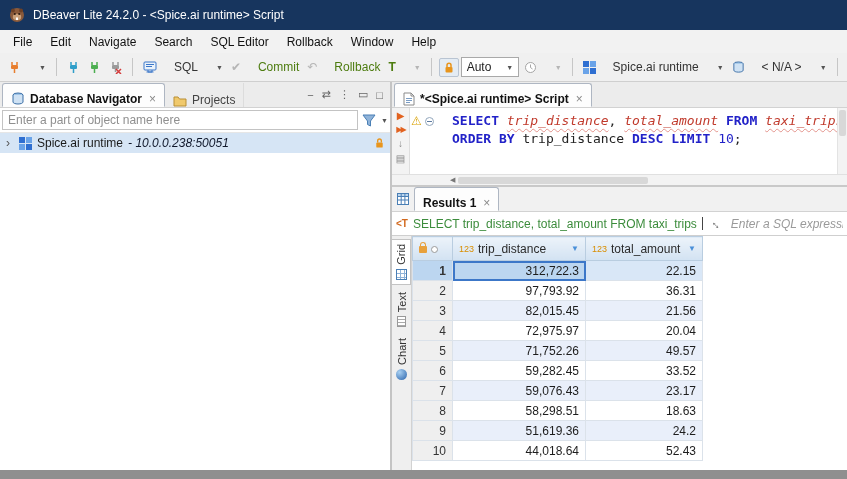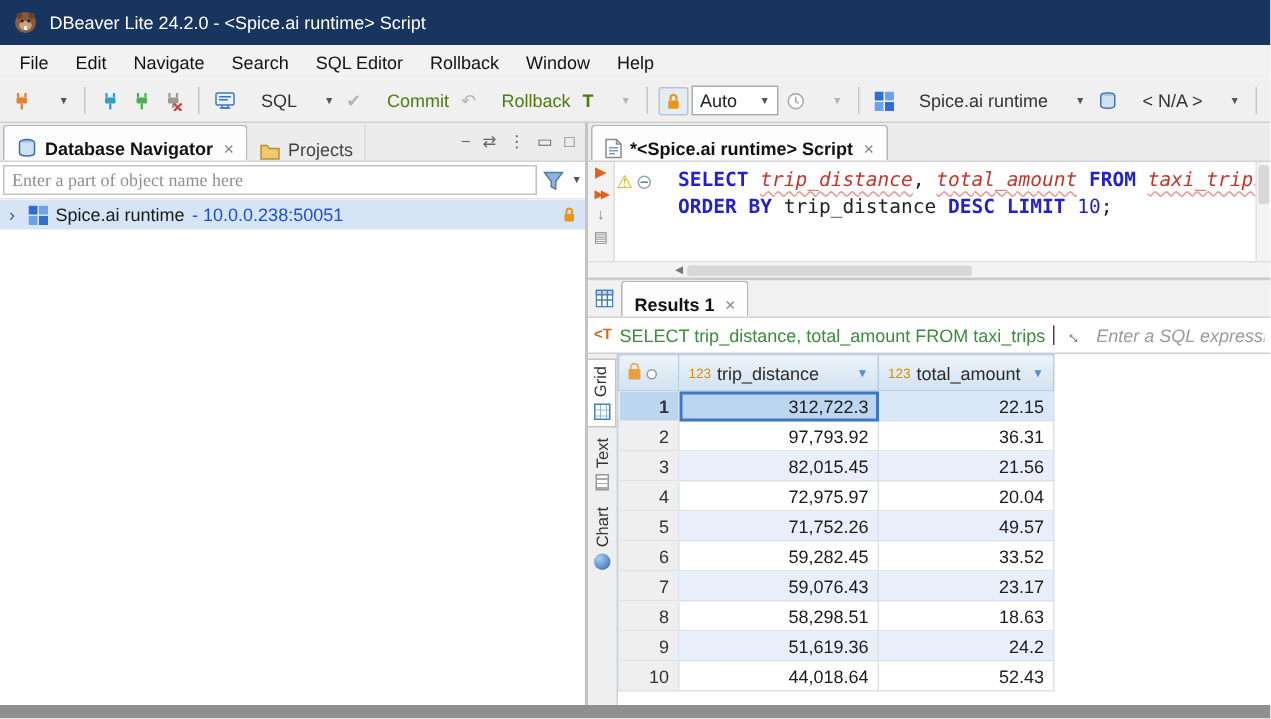--- a/index.html
+++ b/index.html
@@ -34,27 +34,27 @@
   
   .tab-row{height:26px;flex:0 0 26px;background:#ececec;display:flex;align-items:flex-end;border-bottom:1px solid #d2d2d2;padding-left:2px}
   .tab{display:flex;align-items:flex-end;gap:5px;height:24px;padding:0 8px;color:#444;border-right:1px solid #dcdcdc}
   .tab.active{background:#fdfdfd;border:1px solid #aeb6c2;border-bottom-color:#fdfdfd;border-top-left-radius:3px;border-top-right-radius:3px;color:#111}
   .tab.active .tab-label{font-weight:bold}
   .close-x{color:#8a8a8a;font-size:12px;margin-left:2px}
   .tab-tools{margin-left:auto;display:flex;align-items:center;gap:8px;padding:0 7px;color:#666;font-size:11px;align-self:center}
 
   
   .filter-row{display:flex;align-items:center;gap:4px;padding:2px 2px;border-bottom:1px solid #e6e6e6}
-  .filter-input{flex:1;height:20px;border:1px solid #c3c3c3;padding:0 5px;font-size:12px;font-family:Liberation Serif, serif;color:#333}
+  .filter-input{flex:1;height:20px;border:1px solid #c3c3c3;padding:0 5px;font-size:12px;font-family:Liberation Sans, sans-serif;color:#333}
   .filter-input::placeholder{color:#8f8f8f}
   .tree{flex:1;background:#fff;overflow:hidden}
   .tree-row{height:20px;display:flex;align-items:center;gap:5px;padding:0 5px 0 6px;background:#d6e5f5}
   .chev{color:#555;font-size:12px;width:8px}
   .tree-name{color:#1a1a1a}
-  .tree-detail{color:#1d4ed8;}
+  .tree-detail{color:#0f172a;font-style:italic}
   .spacer{flex:1}
 
   
   .editor{height:66px;flex:0 0 66px;display:flex;background:#fff;min-height:0}
   .ed-vtoolbar{width:18px;flex:0 0 18px;background:#f3f3f3;border-right:1px solid #dedede;display:flex;flex-direction:column;align-items:center;padding-top:3px;gap:5px}
   .run-glyph{color:#e2621f;font-size:10px;line-height:10px}
   .run2-glyph{color:#e2621f;font-size:8px;letter-spacing:-2px;line-height:8px}
   .gray-glyph{color:#888;font-size:10px;line-height:10px}
   .ed-gutter{width:36px;flex:0 0 36px;background:#fff;padding-top:4px}
   .gutter-line{height:18px;display:flex;align-items:center;gap:3px;padding-left:1px}

